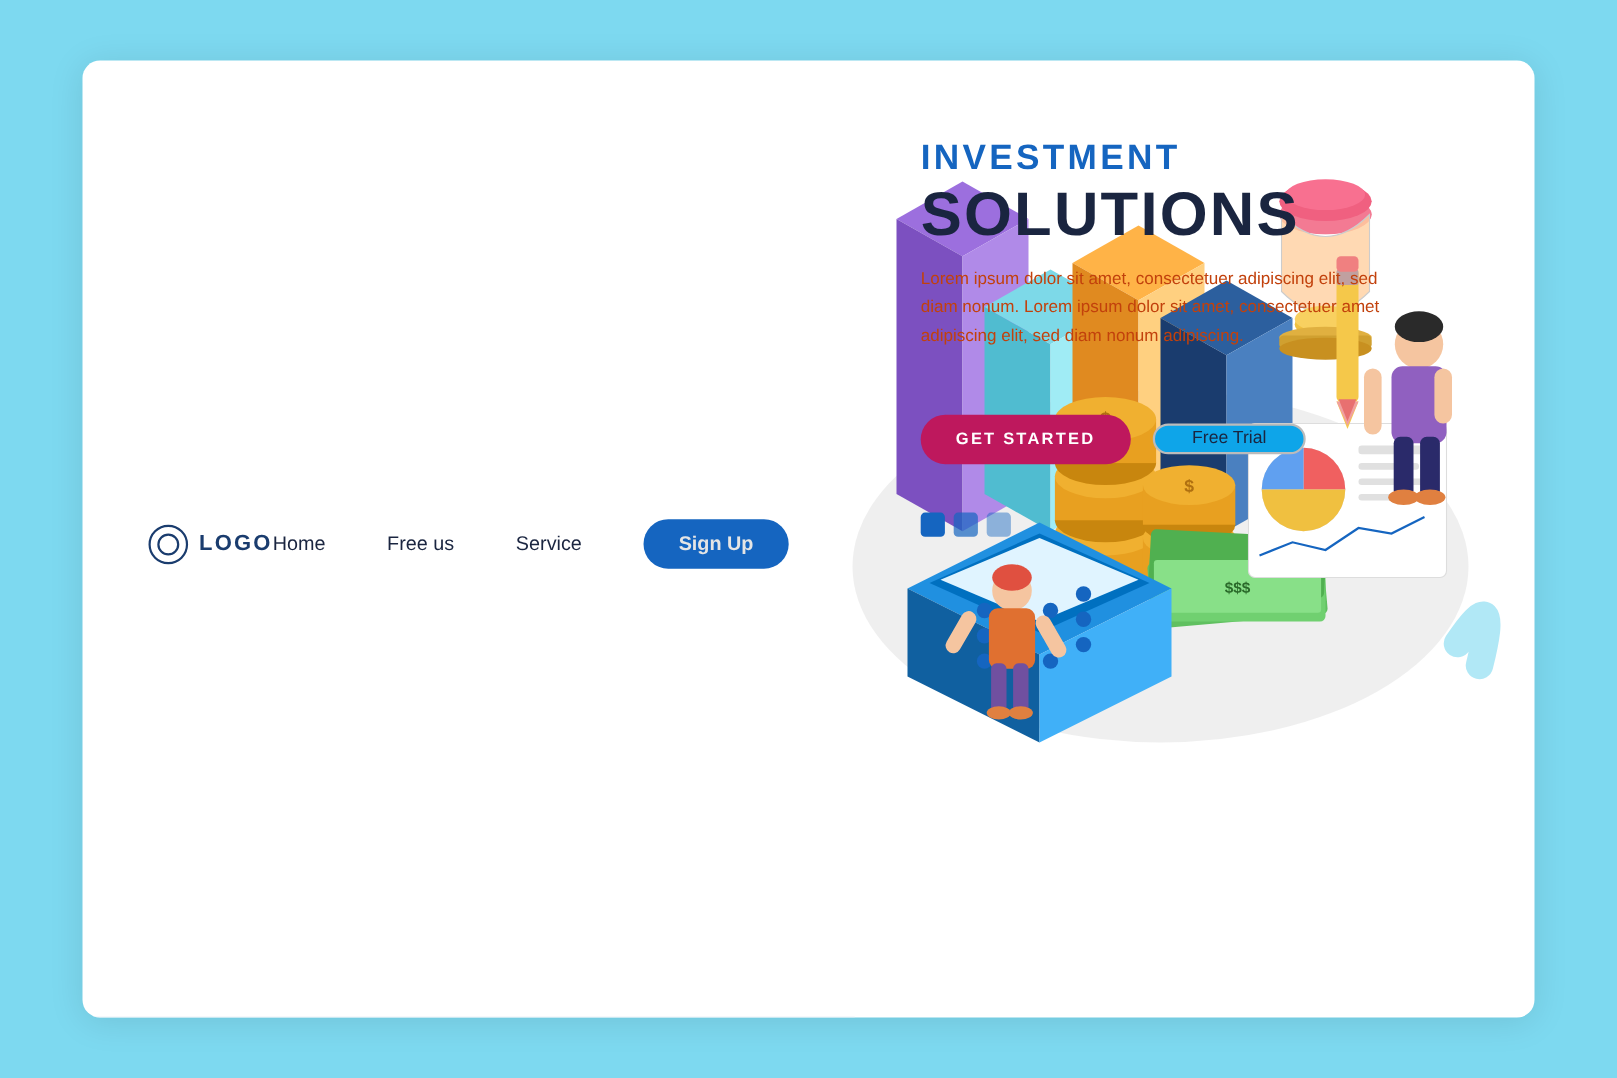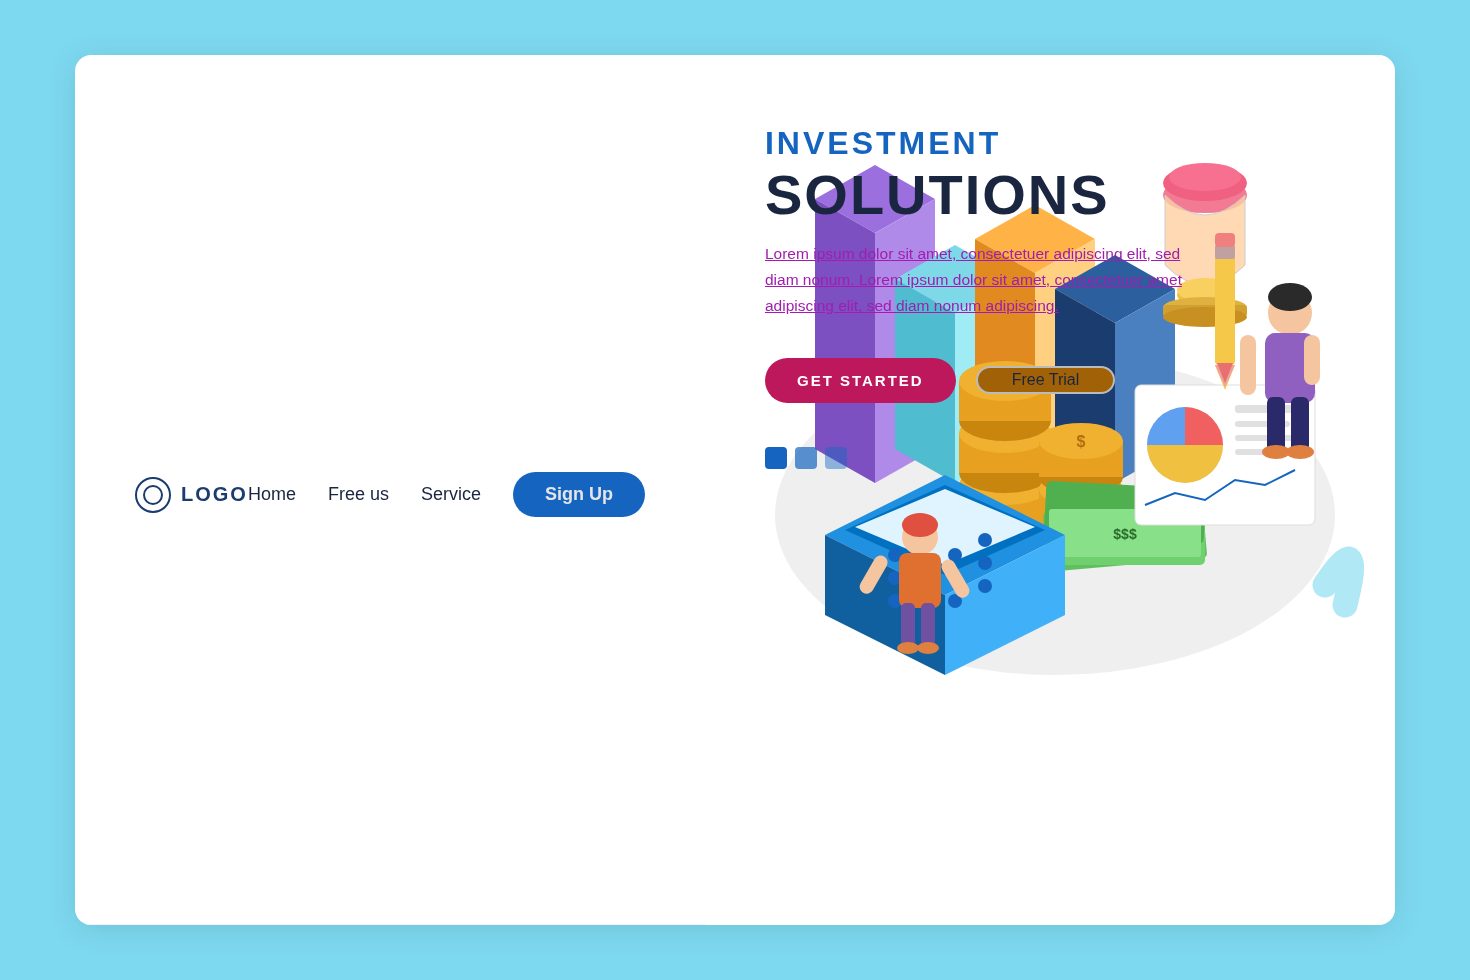--- a/index.html
+++ b/index.html
@@ -53,21 +53,21 @@
     }
     .logo-text {
       font-size: 20px;
       font-weight: 700;
       color: #1a3c6e;
       letter-spacing: 2px;
     }
     .nav-links {
       display: flex;
       align-items: center;
-      gap: 32px;
+      gap: 56px;
       justify-content: space-between;
     }
     .nav-link {
       font-size: 18px;
       font-weight: 500;
       color: #1a2540;
       cursor: pointer;
       text-decoration: none;
     }
     .nav-signup {
@@ -105,46 +105,45 @@
       font-size: 56px;
       font-weight: 800;
       color: #1a2540;
       letter-spacing: 2px;
       text-transform: uppercase;
       margin-bottom: 16px;
       line-height: 1.05;
     }
     .hero-desc {
       font-size: 15.5px;
-      color: #a21caf;
+      color: #c2410c;
       line-height: 1.7;
-      margin-bottom: 38px;
+      margin-bottom: 57px;
       max-width: 420px;
-      text-decoration: underline;
     }
     .btn-row {
       display: flex;
       gap: 20px;
       align-items: center;
       margin-bottom: 44px;
     }
     .btn-get-started {
       background: #be185d;
       color: white;
       border-radius: 30px;
       padding: 14px 32px;
       font-size: 15px;
       font-weight: 700;
       letter-spacing: 2px;
       cursor: pointer;
       border: none;
       text-transform: uppercase;
     }
     .btn-free-trial {
-      background: #a16207;
+      background: #0ea5e9;
       color: #1a2540;
       border-radius: 30px;
       padding: 3px 34px;
       font-size: 16px;
       font-weight: 500;
       cursor: pointer;
       border: 2px solid #bbb;
     }
     .dots-row {
       display: flex;

